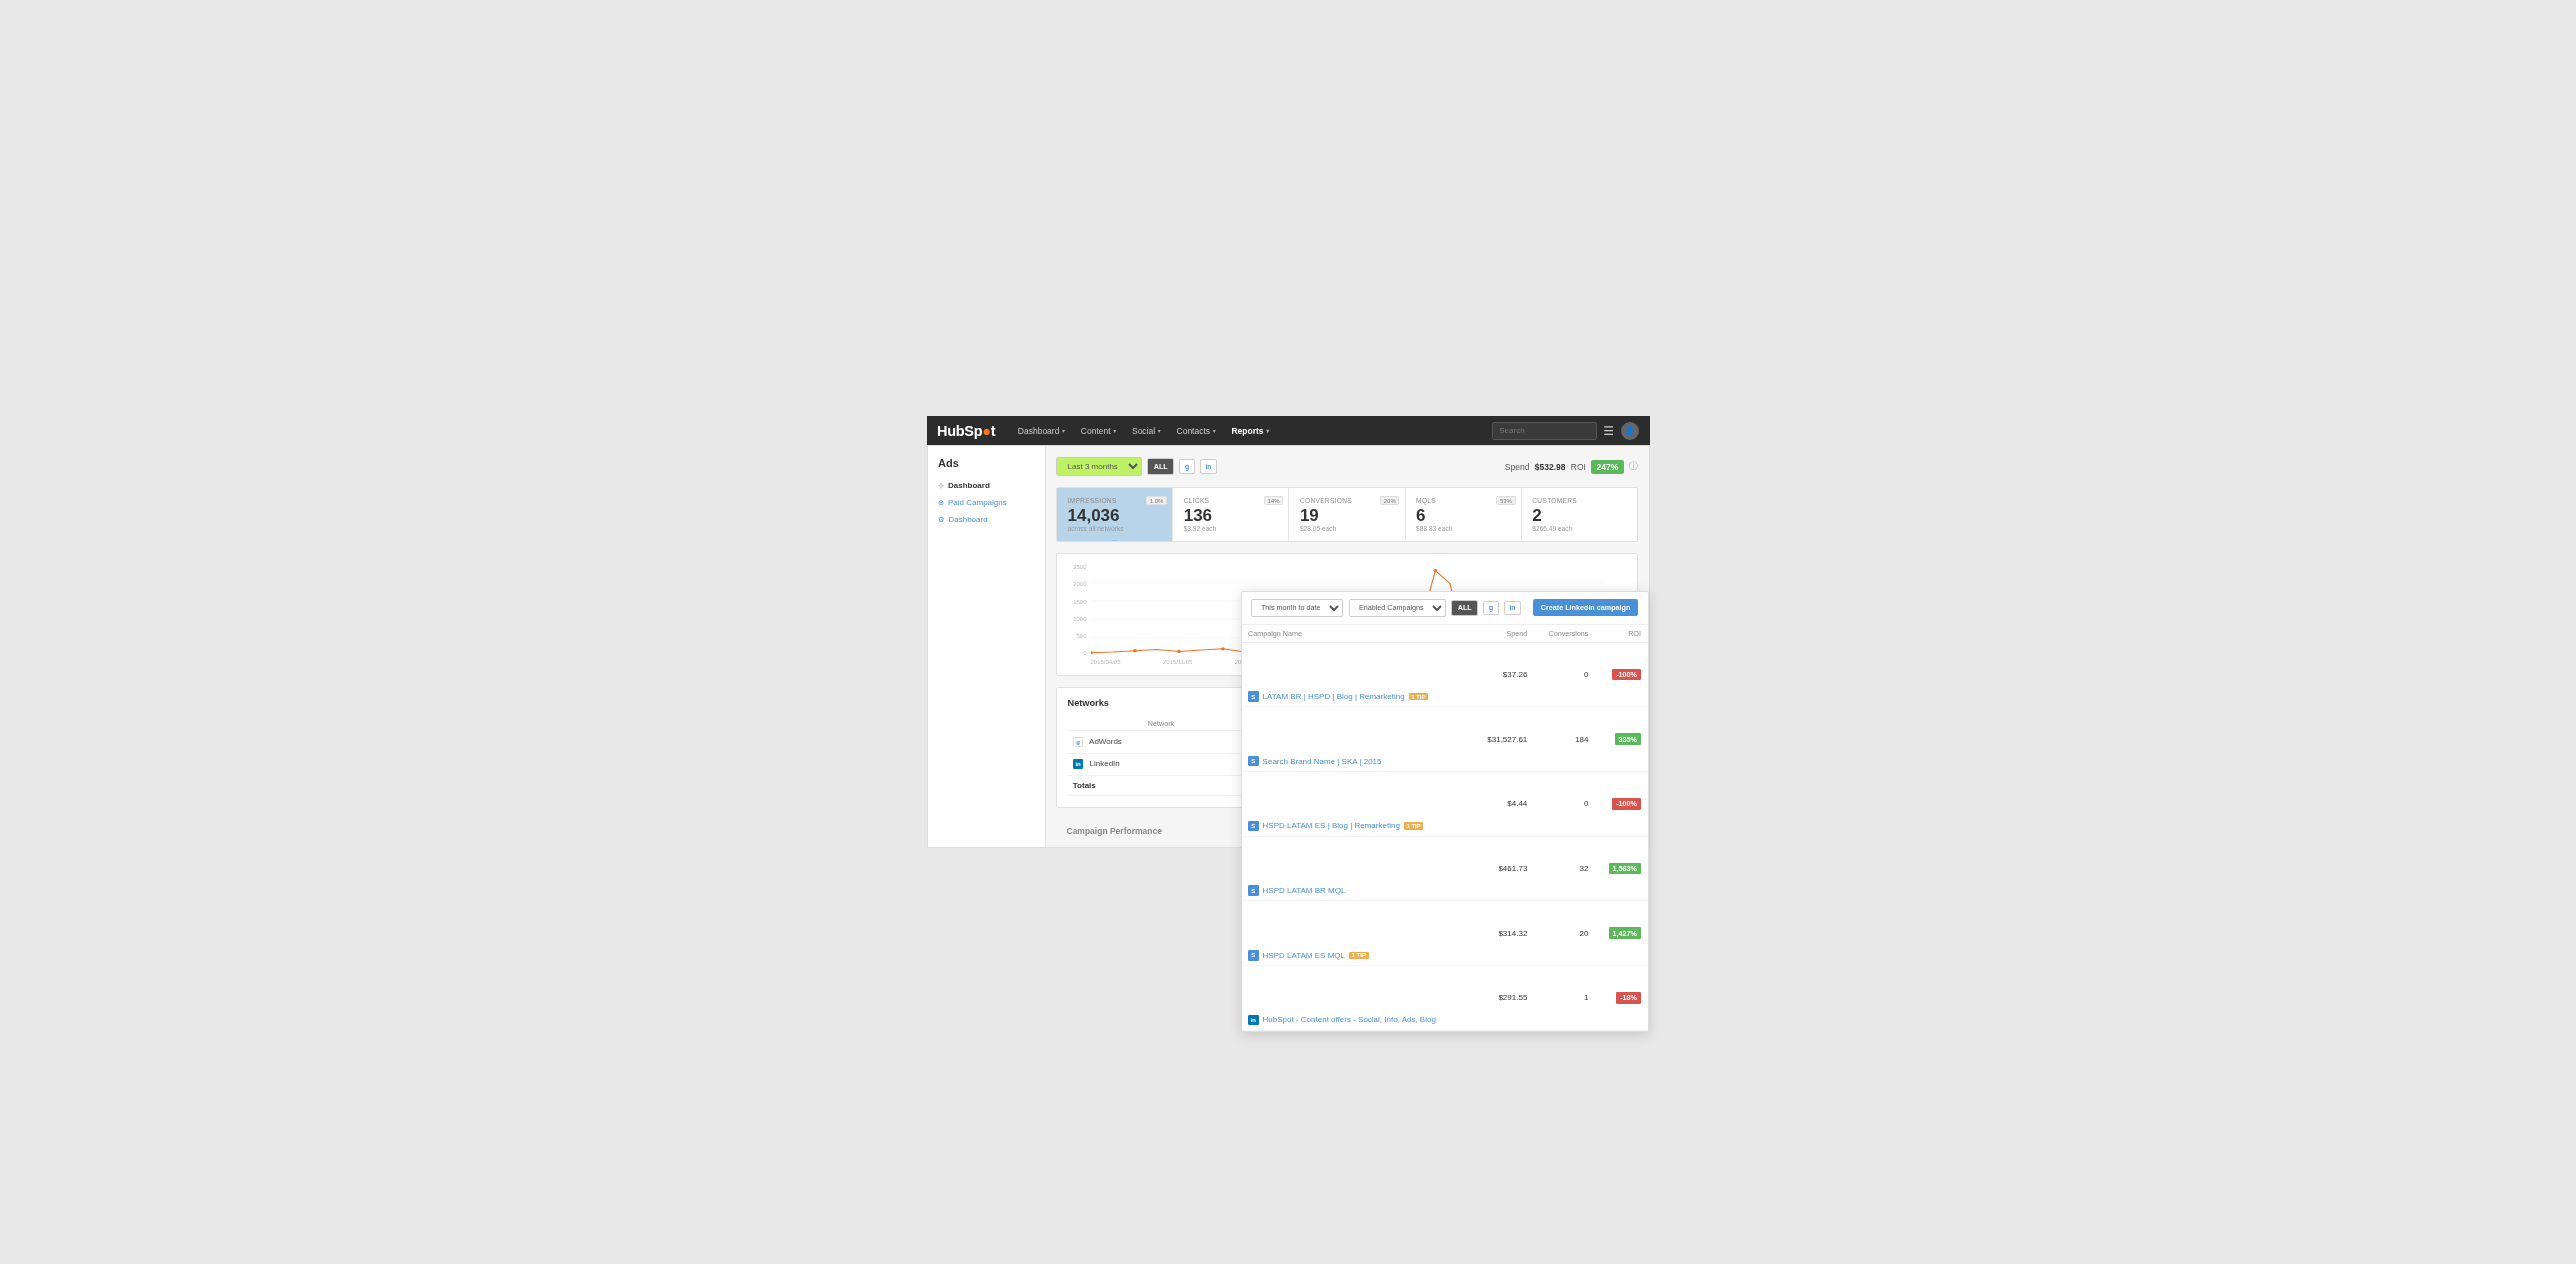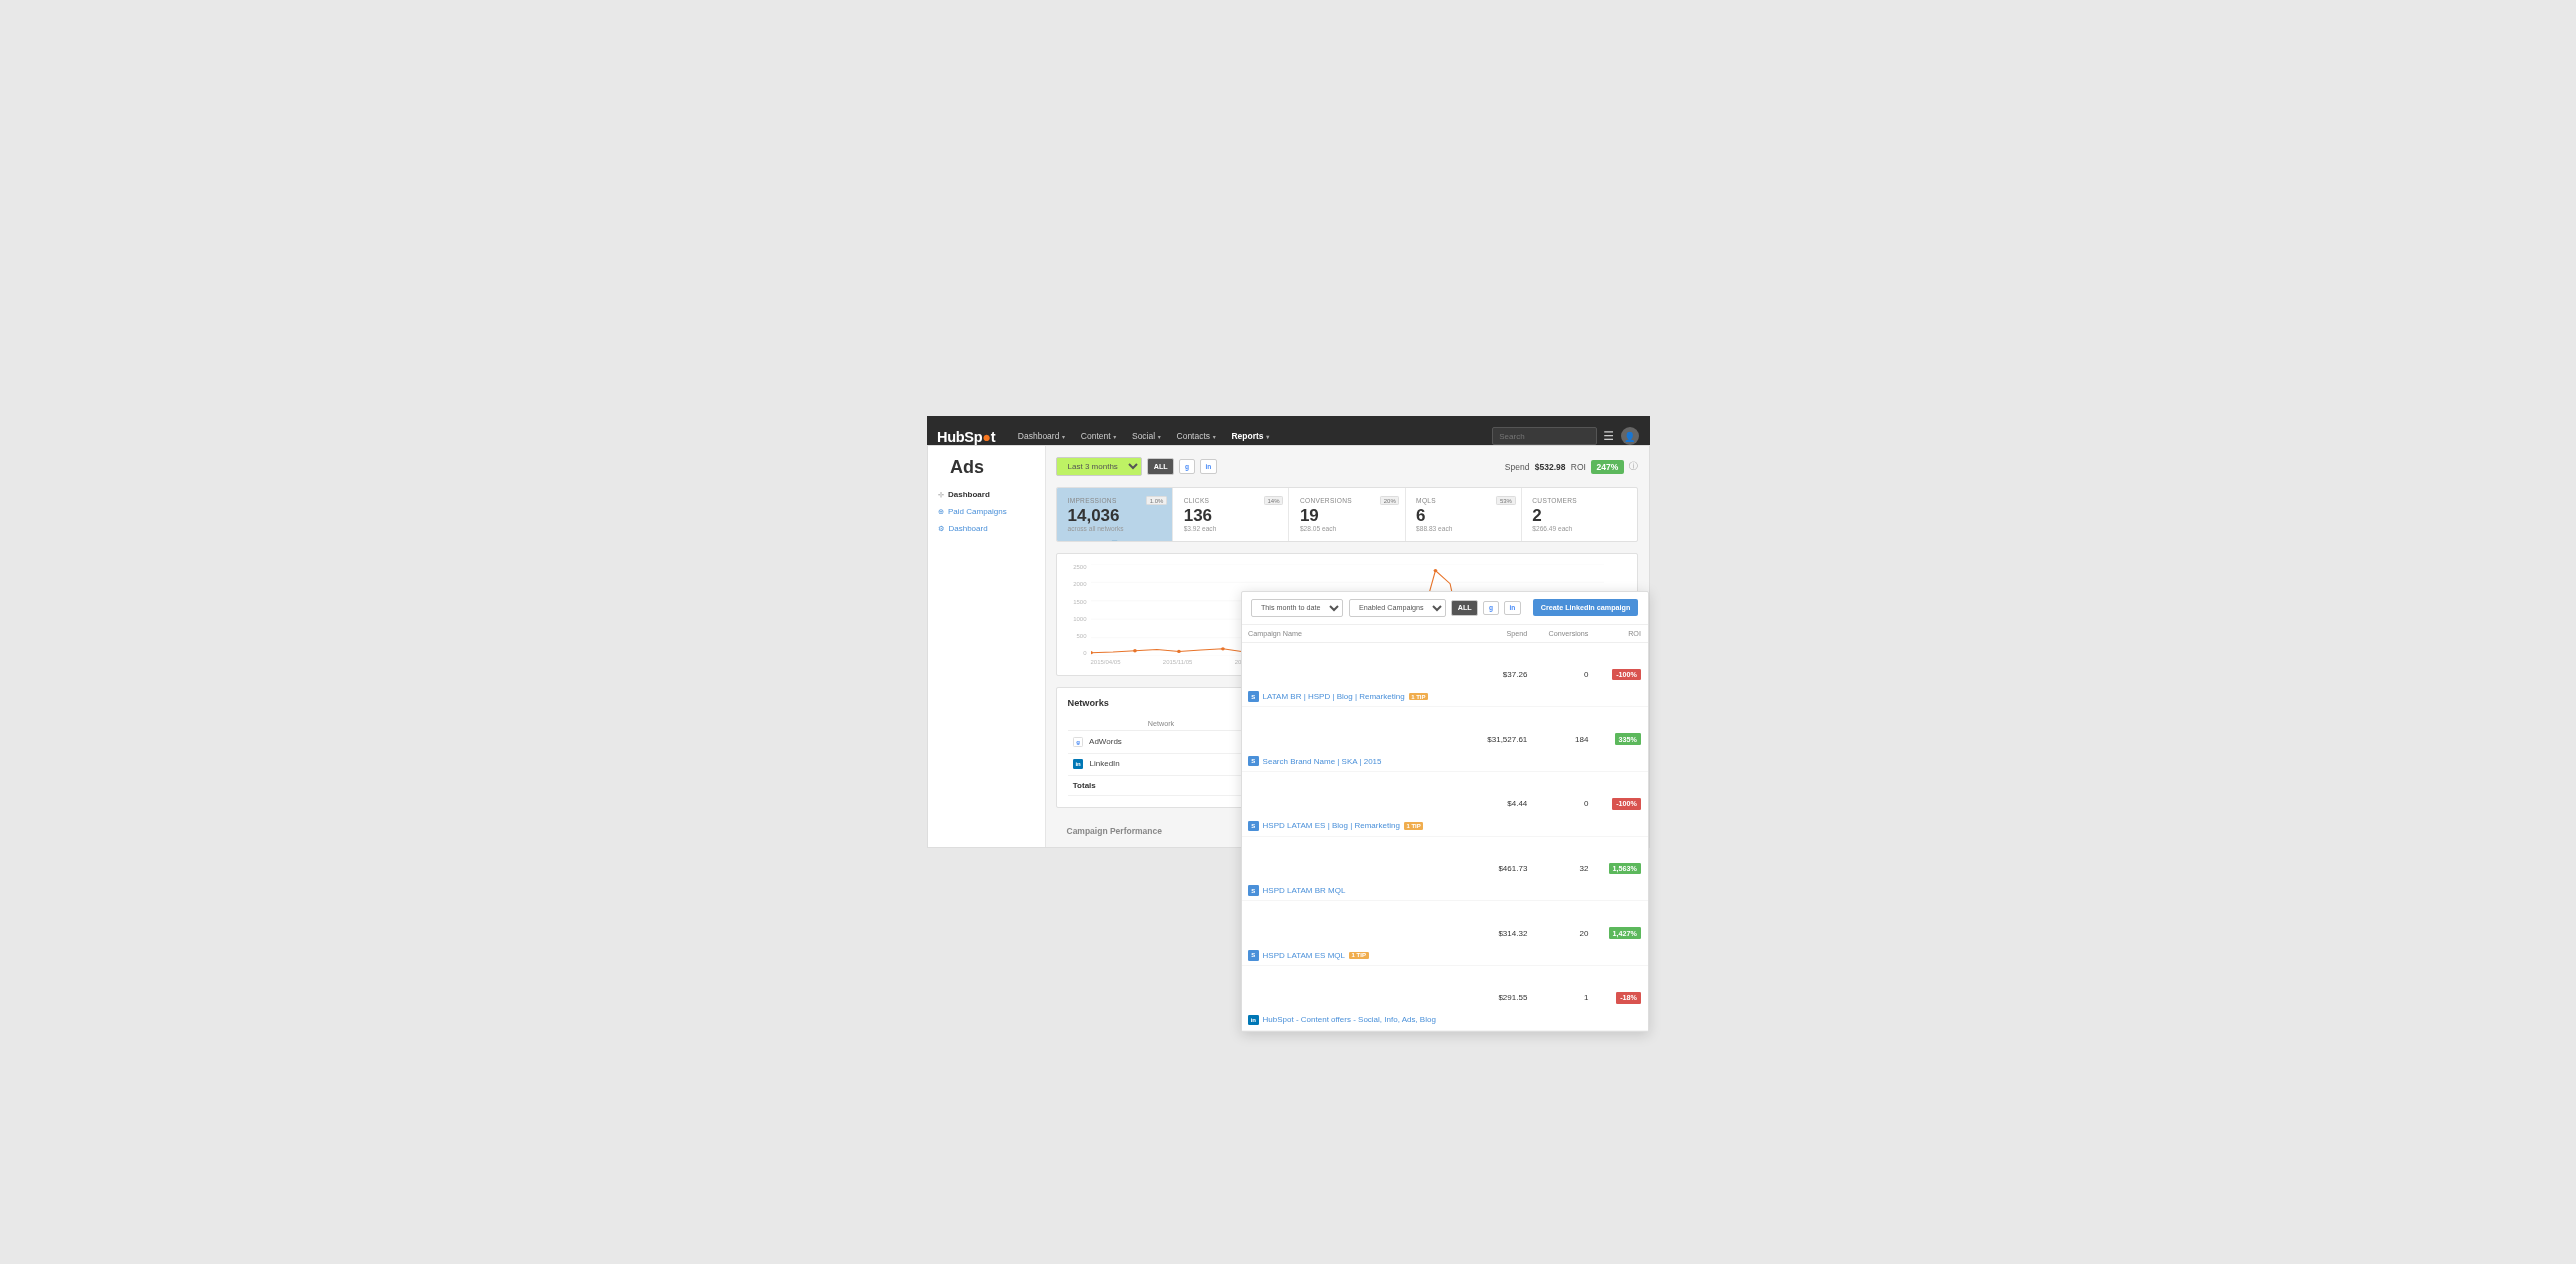--- a/index.html
+++ b/index.html
@@ -18,21 +18,21 @@
       width: 723px;
       background: #e8e8e8;
       position: relative;
     }
 
     
     .top-nav {
       background: #2c2c2c;
       height: 29px;
       display: flex;
-      align-items: flex-end;
+      align-items: center;
       padding: 0 10.5px;
       gap: 0;
     }
     .logo {
       display: flex;
       align-items: center;
       margin-right: 16px;
     }
     .logo-text {
       color: white;
@@ -101,25 +101,24 @@
 
     
     .sidebar {
       width: 118px;
       background: white;
       border-right: 0.7px solid #e5e5e5;
       padding: 10.5px 0;
       min-height: 395px;
     }
     .sidebar-title {
-      font-size: 18px;
+      font-size: 11px;
       font-weight: 600;
       color: #333;
       padding: 0 10.5px 8px;
-      margin-left: 12px;
     }
     .sidebar-item {
       display: flex;
       align-items: center;
       gap: 4px;
       padding: 4px 10.5px;
       cursor: pointer;
       font-size: 8px;
     }
     .sidebar-item.active { color: #333; font-weight: 600; }

